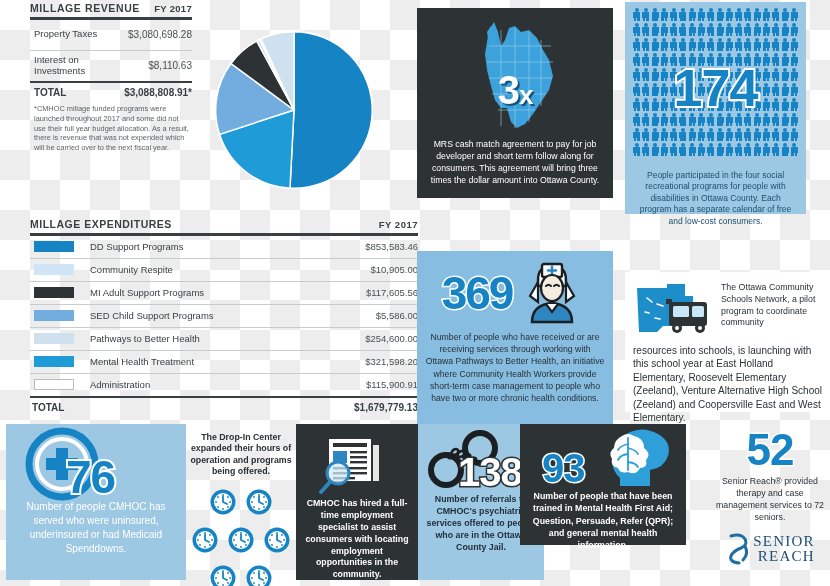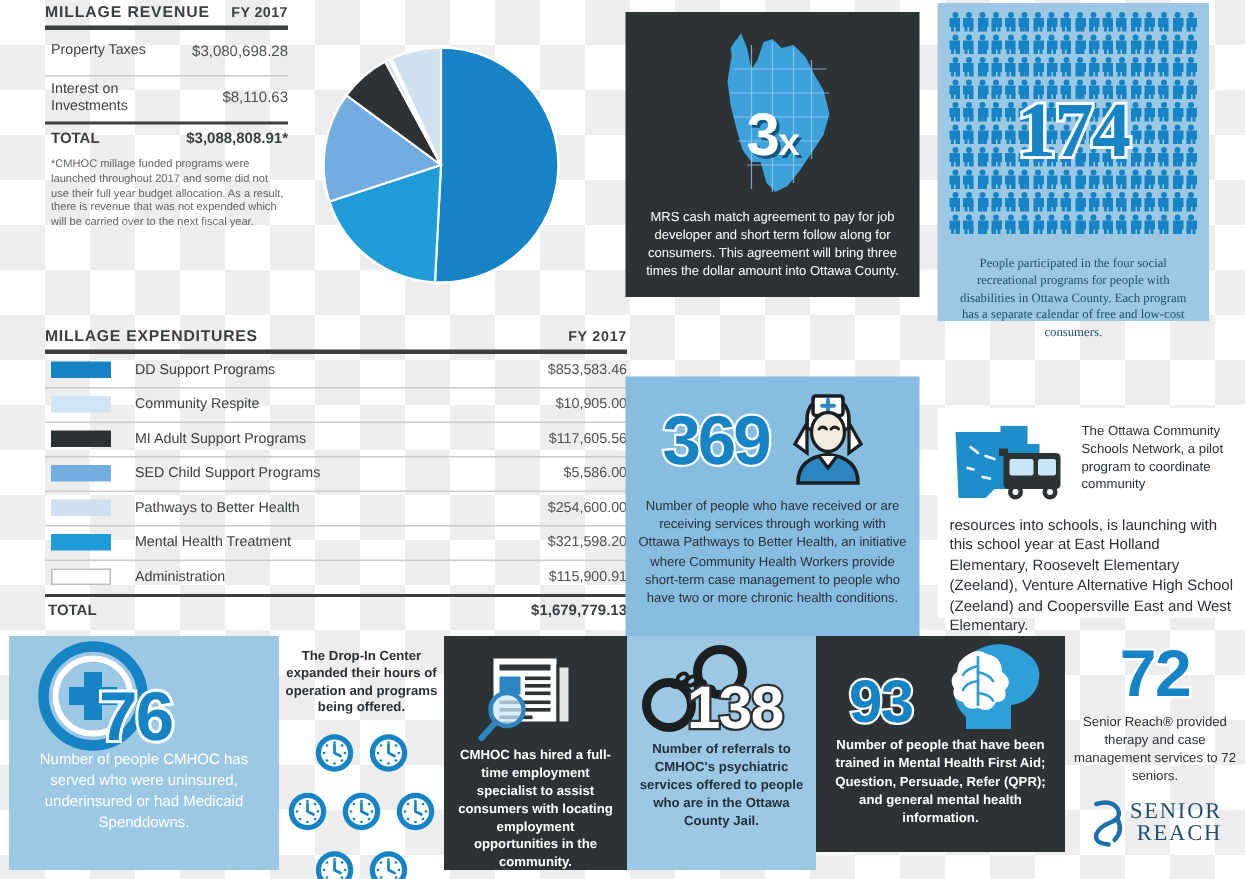--- a/index.html
+++ b/index.html
@@ -61,21 +61,21 @@
   
   .mi{left:417px;top:8px;width:196px;height:190px;padding-top:8px;}
   .mi .ptxt{padding:0 8px;font-size:8.7px;line-height:1.38;}
   .mi-map{position:relative;height:122px;}
   .big3x{position:absolute;left:0;right:0;top:52px;text-align:center;
     font-size:40px;font-weight:bold;color:#ffffff;
     text-shadow:2px 2px 0 #14567f;letter-spacing:-1px;}
   .big3x .x{font-size:26px;}
 
   
-  .p174{left:625px;top:2px;width:181px;height:212px;font-family:Liberation Serif, serif;}
+  .p174{left:625px;top:2px;width:181px;height:212px;}
   .grid174{position:relative;height:160px;padding:6px 8px 0 8px;}
   .prow{display:flex;justify-content:space-between;margin-bottom:2px;}
   .person{width:7px;height:13px;position:relative;}
   .person i{position:absolute;display:block;background:#1583c4;}
   .person .h{width:4px;height:4px;border-radius:50%;left:1.5px;top:0;}
   .person .b{width:7px;height:6px;left:0;top:4.2px;}
   .person .l1{width:2.6px;height:4px;left:0.5px;top:9.4px;}
   .person .l2{width:2.6px;height:4px;right:0.5px;top:9.4px;}
   .num174{position:absolute;left:0;right:0;top:56px;text-align:center;
     font-size:52px;font-weight:bold;color:#1583c4;
@@ -109,21 +109,21 @@
 
   .bemp{left:296px;top:424px;width:122px;height:156px;padding-top:8px;}
   .bemp .ptxt{font-size:8.8px;line-height:1.35;color:#fff;font-weight:bold;padding:0 6px;}
 
   .b138{left:418px;top:424px;width:126px;height:156px;}
   .b138 .toppart{position:relative;height:70px;padding-left:31px;}
   .n138{position:absolute;left:40px;top:26px;font-size:40px;font-weight:bold;
     color:#ffffff;-webkit-text-stroke:3px #2d3234;paint-order:stroke fill;letter-spacing:-1px;}
   .b138 .ptxt{font-size:8.8px;line-height:1.35;color:#22303a;font-weight:bold;padding:0 4px;}
 
-  .b93{left:544px;top:424px;width:166px;height:144px;}
+  .b93{left:520px;top:424px;width:166px;height:121px;}
   .b93 .toppart{position:relative;height:66px;}
   .n93{position:absolute;left:22px;top:22px;font-size:40px;font-weight:bold;
     color:#1583c4;-webkit-text-stroke:3px #ffffff;paint-order:stroke fill;letter-spacing:-1px;}
   .b93 .ptxt{font-size:8.8px;line-height:1.4;color:#ffffff;font-weight:bold;padding:0 8px;}
 
   .b72{left:710px;top:424px;width:120px;height:162px;padding-top:4px;}
   .n72{text-align:center;font-size:44px;font-weight:bold;color:#1583c4;
     -webkit-text-stroke:3px #ffffff;paint-order:stroke fill;letter-spacing:-1px;line-height:1;}
   .b72 .ptxt{font-size:8.8px;line-height:1.36;color:#2a3036;padding:4px 4px 0 4px;}
   .srlogo{display:flex;align-items:center;justify-content:center;gap:2px;padding-top:8px;}
@@ -1586,21 +1586,21 @@
           <path d="M30 28 q-8 1 -10 6"></path>
             <path d="M30 22 q8 2 10 6"></path>
           <path d="M30 36 q8 1 10 5"></path>
         </g>
       </svg>
     </div>
     <div class="ptxt">Number of people that have been trained in Mental Health First Aid; Question, Persuade, Refer (QPR); and general mental health information.</div>
   </div>
 
   <div class="panel b72">
-    <div class="n72">72</div>
+    <div class="n72">52</div>
     <div class="ptxt">Senior Reach® provided therapy and case management services to 72 seniors.</div>
     <div class="srlogo">
       <svg width="26" height="34" viewBox="0 0 26 34">
         <path d="M6 4 q10 -3 14 3 q3 6 -4 9 q-8 3 -10 8 q-2 6 8 7" fill="none" stroke="#1d6fa5" stroke-width="3" stroke-linecap="round"></path>
         <path d="M20 14 q4 8 -2 14" fill="none" stroke="#1d6fa5" stroke-width="3" stroke-linecap="round"></path>
       </svg>
       <span class="srwords">
         <span class="w1">SENIOR</span>
         <span class="w2">REACH</span>
       </span>

